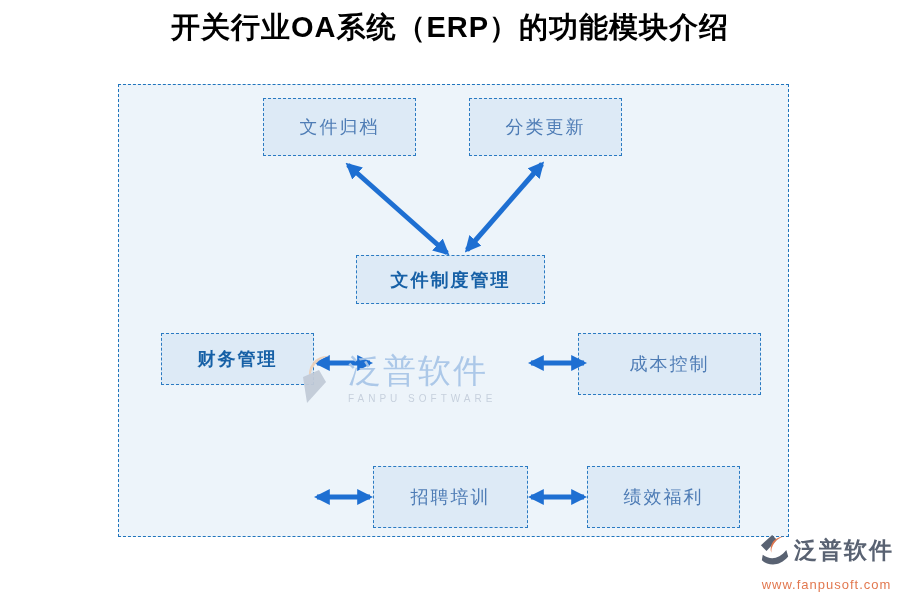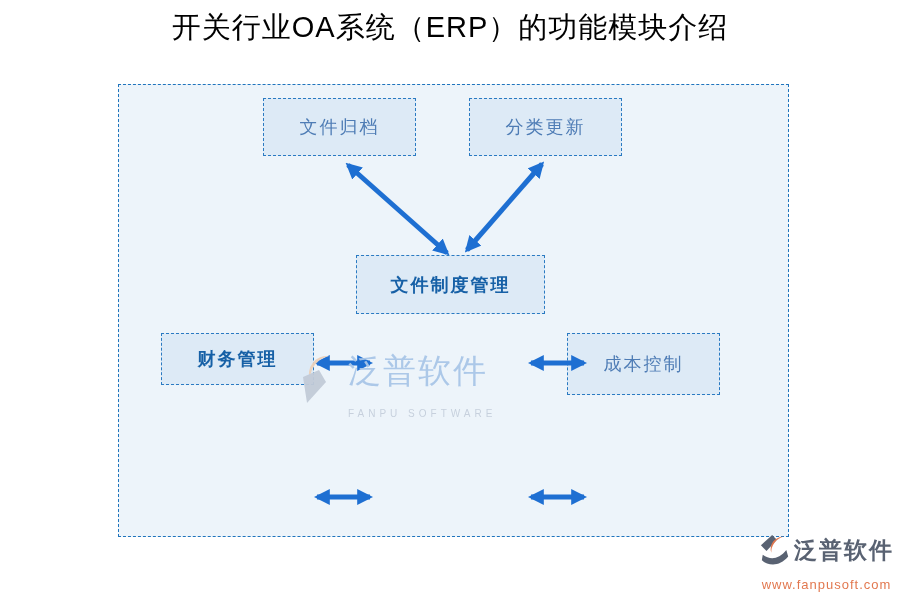--- a/index.html
+++ b/index.html
@@ -14,21 +14,21 @@
     --wm-sub:#c5cfdc;
     --logo-dark:#596272;
     --logo-orange:#e2784f;
   }
   html,body{margin:0;padding:0;}
   body{width:900px;height:600px;background:#ffffff;font-family:"Liberation Sans", sans-serif;overflow:hidden;}
   .page{position:relative;width:900px;height:600px;background:#fff;}
 
   .title{
     position:absolute;top:8px;left:0;width:100%;margin:0;
-    text-align:center;font-size:29px;font-weight:400;letter-spacing:1px;
+    text-align:center;font-size:29px;font-weight:700;letter-spacing:1px;
     color:var(--title-color);
   }
 
   .container{
     position:absolute;left:118px;top:84px;width:671px;height:453px;
     border:1.5px dashed var(--border-blue);
     background:var(--container-fill);
     box-sizing:border-box;
   }
 
@@ -44,21 +44,21 @@
     font-size:18px;letter-spacing:2px;color:var(--text-regular);
   }
   .box.bold{font-weight:700;color:var(--text-bold);}
 
   .watermark{
     position:absolute;left:176px;top:268px;z-index:3;
     display:flex;align-items:flex-start;gap:5px;
     opacity:.95;pointer-events:none;
   }
   .wm-name{font-size:33px;line-height:36px;color:var(--wm-text);letter-spacing:2px;}
-  .wm-sub{font-size:10px;letter-spacing:4px;color:var(--wm-sub);margin-top:19px;}
+  .wm-sub{font-size:10px;letter-spacing:4px;color:var(--wm-sub);margin-top:4px;}
 
   .footer-logo{position:absolute;right:6px;bottom:8px;z-index:5;text-align:center;}
   .fl-top{display:flex;align-items:center;justify-content:center;gap:3px;}
   .fl-name{font-size:23px;font-weight:700;color:var(--logo-dark);letter-spacing:2px;}
   .fl-url{font-size:13px;color:var(--logo-orange);letter-spacing:1px;margin-top:10px;}
 </style>
 </head>
 <body>
 
 <div class="page">
@@ -82,35 +82,41 @@
     </svg>
 
     <div class="box" style="left:350px;top:13px;width:153px;height:58px">
       <span>分类更新</span>
     </div>
 
     <div class="box" style="left:144px;top:13px;width:153px;height:58px">
       <span>文件归档</span>
     </div>
 
-    <div class="box bold" style="left:237px;top:170px;width:189px;height:59px">
+    <div class="box bold" style="left:237px;top:170px;width:189px;height:49px">
       <span>文件制度管理</span>
     </div>
 
     <div class="box bold" style="left:42px;top:248px;width:153px;height:52px">
       <span>财务管理</span>
     </div>
 
 
-    <div class="box" style="left:448px;top:248px;width:153px;height:62px">
+    <div class="box" style="left:459px;top:248px;width:183px;height:62px">
       <span>成本控制</span>
     </div>
 
 
+    <div class="box" style="left:254px;top:381px;width:155px;height:62px">
+      <span>招聘培训</span>
+    </div>
 
+    <div class="box" style="left:468px;top:381px;width:153px;height:62px">
+      <span>绩效福利</span>
+    </div>
 
     <div class="watermark">
       <svg width="48" height="52" viewBox="0 0 48 52">
         <path d="M34,3 A18,18 0 0 0 15,27 A24,24 0 0 1 34,3 Z" fill="#ecd1ba"></path>
         <path d="M8,24 L24,17 L31,29 L12,50 Z" fill="#c2cbd8"></path>
       </svg>
       <div class="wm-text">
         <div class="wm-name">泛普软件</div>
         <div class="wm-sub">FANPU SOFTWARE</div>
       </div>

